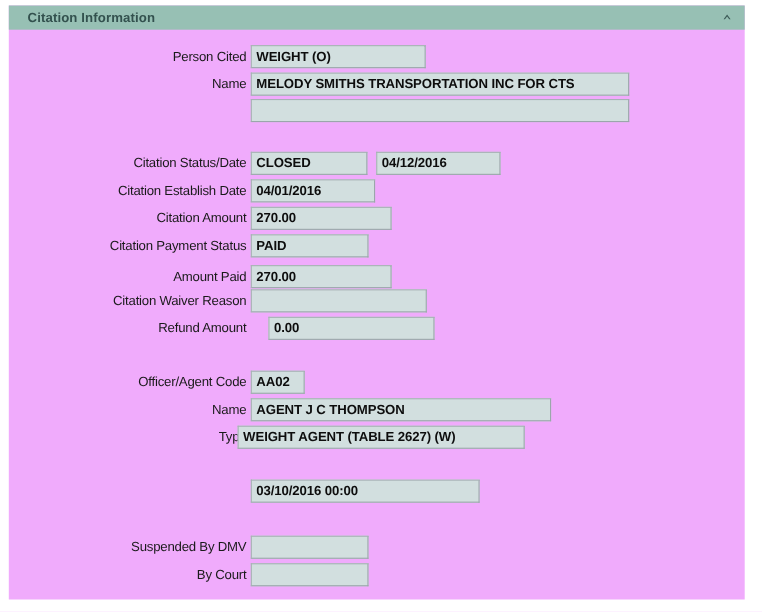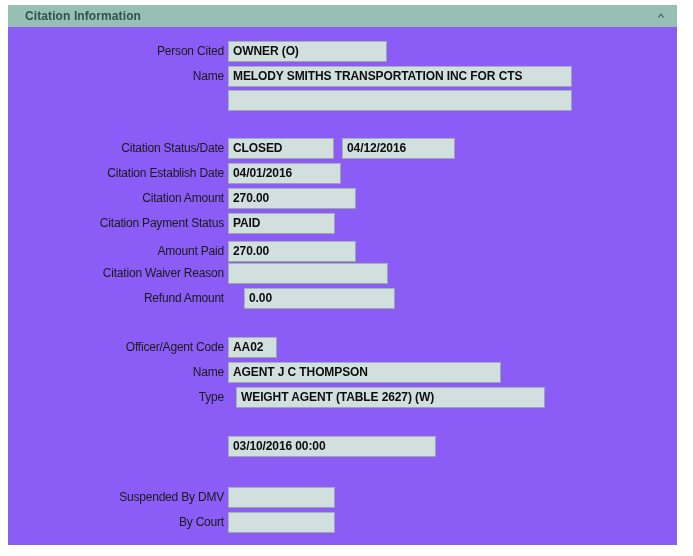--- a/index.html
+++ b/index.html
@@ -15,21 +15,21 @@
     -webkit-font-smoothing: none;
   }
 
   
   #panel {
     position: absolute;
     left: 8px;
     top: 5px;
     width: 669px;
     height: 540px;
-    background: #8b5cf6;
+    background: #f0abfc;
   }
 
   
   #panel-header {
     position: absolute;
     left: 0;
     top: 0;
     width: 669px;
     height: 22px;
     background: #97c0b4;
@@ -119,21 +119,21 @@
       <svg width="16" height="16" viewBox="0 0 16 16" aria-hidden="true">
         <path d="M8 5.2 L11.2 9.6 L9.9 9.6 L8 7.0 L6.1 9.6 L4.8 9.6 Z" fill="#3c5b57"></path>
       </svg>
     </div>
   </div>
 
   <div id="form-body">
       <div class="row" style="top: 14px; left: 0px; width: 669px;">
         <div class="row-label" style="left: -4px; width: 220px;">Person Cited</div>
         <div class="field" style="left: 220px; width: 159px;">
-          <div class="field-text">OWNER (O)</div>
+          <div class="field-text">WEIGHT (O)</div>
         </div>
       </div>
       <div class="row" style="top: 39px; left: 0px; width: 669px;">
         <div class="row-label" style="left: -4px; width: 220px;">Name</div>
         <div class="field" style="left: 220px; width: 344px;">
           <div class="field-text">MELODY SMITHS TRANSPORTATION INC FOR CTS</div>
         </div>
       </div>
       <div class="row" style="top: 63px; left: 0px; width: 669px;">
         <div class="field" style="left: 220px; width: 344px;">
@@ -194,21 +194,21 @@
         </div>
       </div>
       <div class="row" style="top: 335px; left: 0px; width: 669px;">
         <div class="row-label" style="left: -4px; width: 220px;">Name</div>
         <div class="field" style="left: 220px; width: 273px; text-decoration: underline;">
           <div class="field-text">AGENT J C THOMPSON</div>
         </div>
       </div>
       <div class="row" style="top: 360px; left: 0px; width: 669px;">
         <div class="row-label" style="left: -4px; width: 220px;">Type</div>
-        <div class="field" style="left: 228px; width: 309px;">
+        <div class="field" style="left: 208px; width: 261px;">
           <div class="field-text">WEIGHT AGENT (TABLE 2627) (W)</div>
         </div>
       </div>
       <div class="row" style="top: 409px; left: 0px; width: 669px;">
         <div class="field" style="left: 220px; width: 208px;">
           <div class="field-text">03/10/2016 00:00</div>
         </div>
       </div>
       <div class="row" style="top: 460px; left: 0px; width: 669px;">
         <div class="row-label" style="left: -4px; width: 220px;">Suspended By DMV</div>

